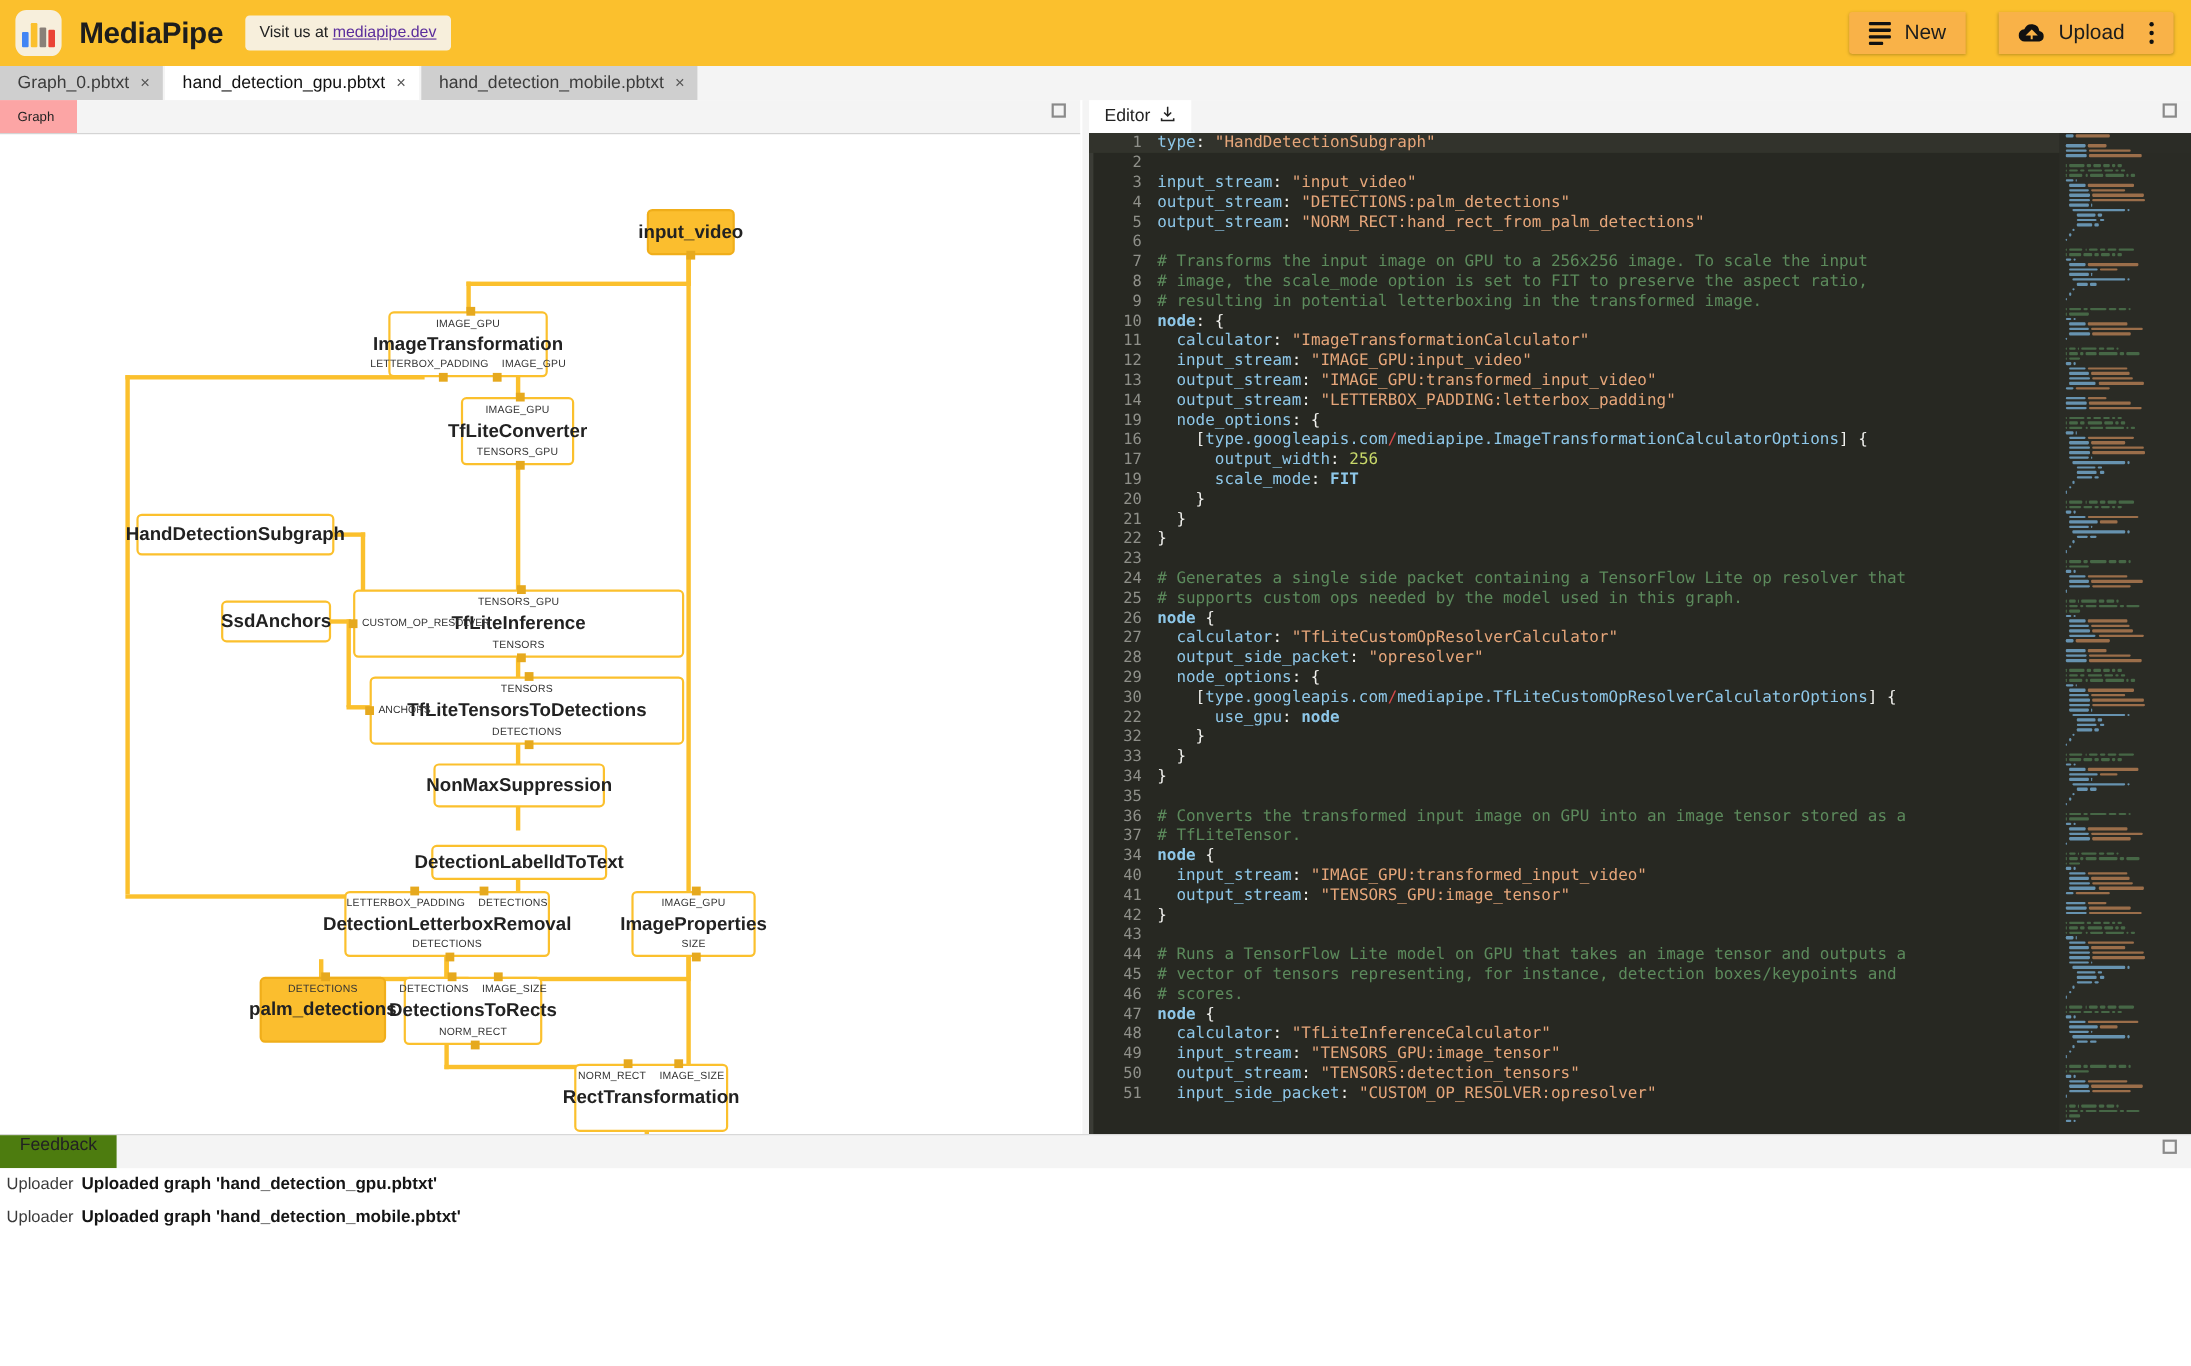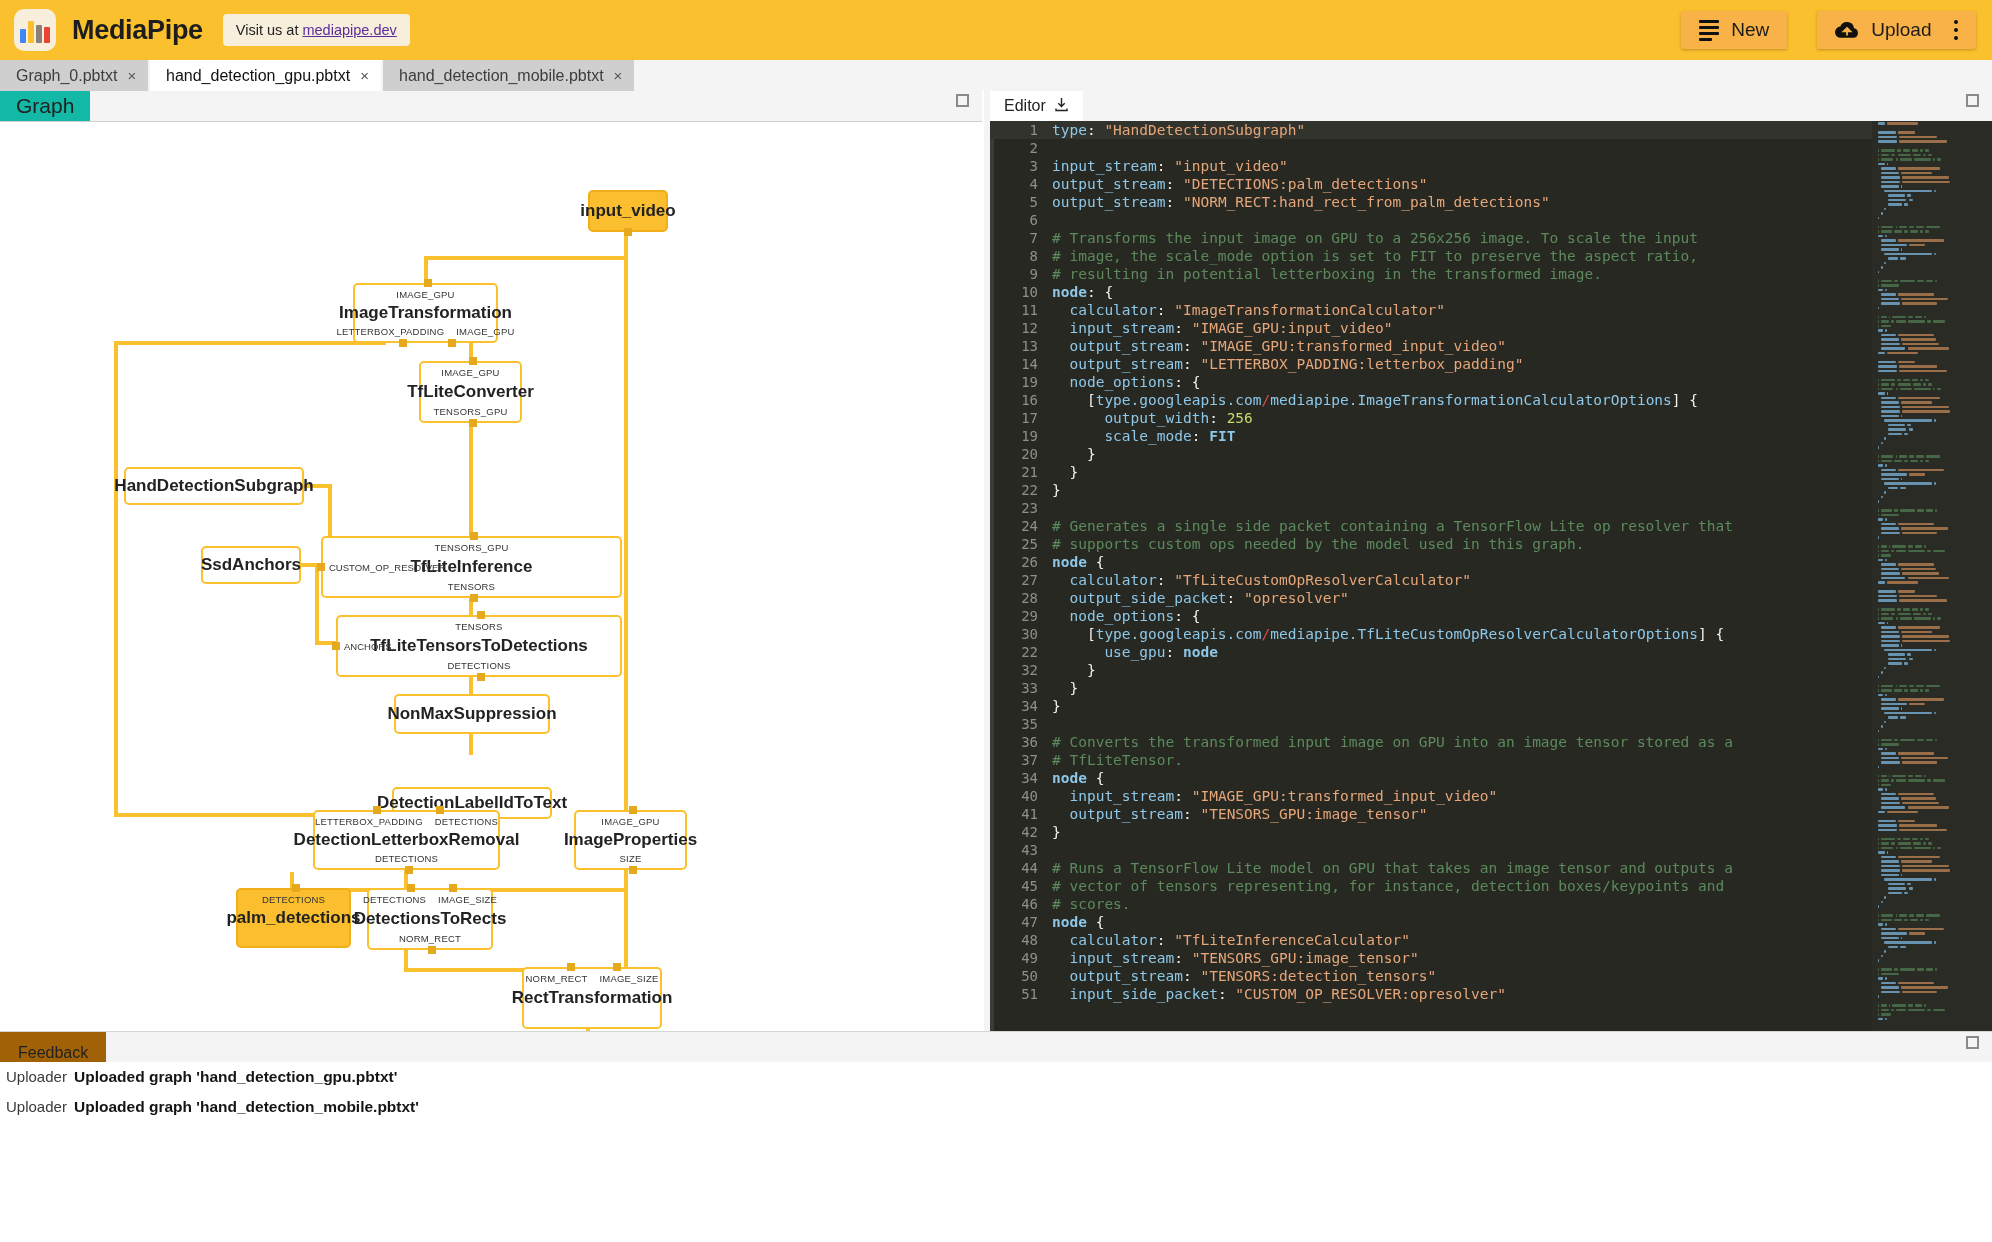--- a/index.html
+++ b/index.html
@@ -64,22 +64,22 @@
   .ftab .x { font-size: 15px; color: #555; line-height: 1; }
 
   
   #graph-panel {
     position: absolute; left: 0; top: 91px; width: 982px; height: 940px;
     background: #f4f4f4;
   }
   #graph-tabrow { position: absolute; left: 0; top: 0; height: 30px; width: 100%; }
   #graph-tab {
     position: absolute; left: 0; top: 0; height: 30px; min-width: 70px;
-    background: #14b8a6; display: flex; align-items: center; padding: 0 16px;
-    font-size: 21px; color: #222; cursor: pointer;
+    background: #fca5a5; display: flex; align-items: center; padding: 0 16px;
+    font-size: 12px; color: #222; cursor: pointer;
   }
   #graph-restore-icon {
     position: absolute; right: 13px; top: 3px; width: 13px; height: 13px;
     border: 2px solid #8a8a8a; cursor: pointer;
   }
   #graph-canvas {
     position: absolute; left: 0; top: 30px; width: 982px; height: 910px;
     background: #ffffff; border-top: 1px solid #d0d0d0; overflow: hidden;
   }
 
@@ -159,21 +159,21 @@
   .mline { height: 4.5px; position: relative; }
   .mseg { position: absolute; height: 2.6px; top: 1px; border-radius: 1px; }
 
   
   #feedback-panel {
     position: absolute; left: 0; top: 1031px; width: 1992px; height: 211px;
     background: #f4f4f4; border-top: 1px solid #d5d5d5;
   }
   #feedback-tab {
     position: absolute; left: 0; top: 0; height: 30px;
-    background: #a16207; display: flex; align-items: flex-end; padding: 0 18px;
+    background: #4d7c0f; display: flex; align-items: flex-start; padding: 0 18px;
     font-size: 16px; color: #222; cursor: pointer;
   }
   #feedback-restore-icon {
     position: absolute; right: 13px; top: 4px; width: 13px; height: 13px;
     border: 2px solid #8a8a8a; cursor: pointer;
   }
   #feedback-body {
     position: absolute; left: 0; top: 30px; width: 100%; height: 181px;
     background: #fff;
   }
@@ -335,21 +335,21 @@
           <span>DETECTIONS</span>
         </div>
         <div class="dot" style="left: 139px; bottom: -6px;"></div>
         <div class="side-port">ANCHORS</div>
         <div class="dot" style="left: -6px; top: calc(50% - 4px);"></div>
         <div class="nname">TfLiteTensorsToDetections</div>
       </div>
       <div class="gnode" style="left: 394px; top: 572px; width: 156px; height: 40px;">
         <div class="nname">NonMaxSuppression</div>
       </div>
-      <div class="gnode" style="left: 392px; top: 665px; width: 160px; height: 32px;">
+      <div class="gnode" style="left: 392px; top: 646px; width: 160px; height: 32px;">
         <div class="nname">DetectionLabelIdToText</div>
       </div>
       <div class="gnode" style="left: 313px; top: 688px; width: 187px; height: 60px;">
         <div class="port-row top">
           <span>LETTERBOX_PADDING</span>
           <span>DETECTIONS</span>
         </div>
         <div class="dot" style="left: 58.3333px; top: -6px;"></div>
         <div class="dot" style="left: 120.667px; top: -6px;"></div>
         <div class="port-row bottom">

